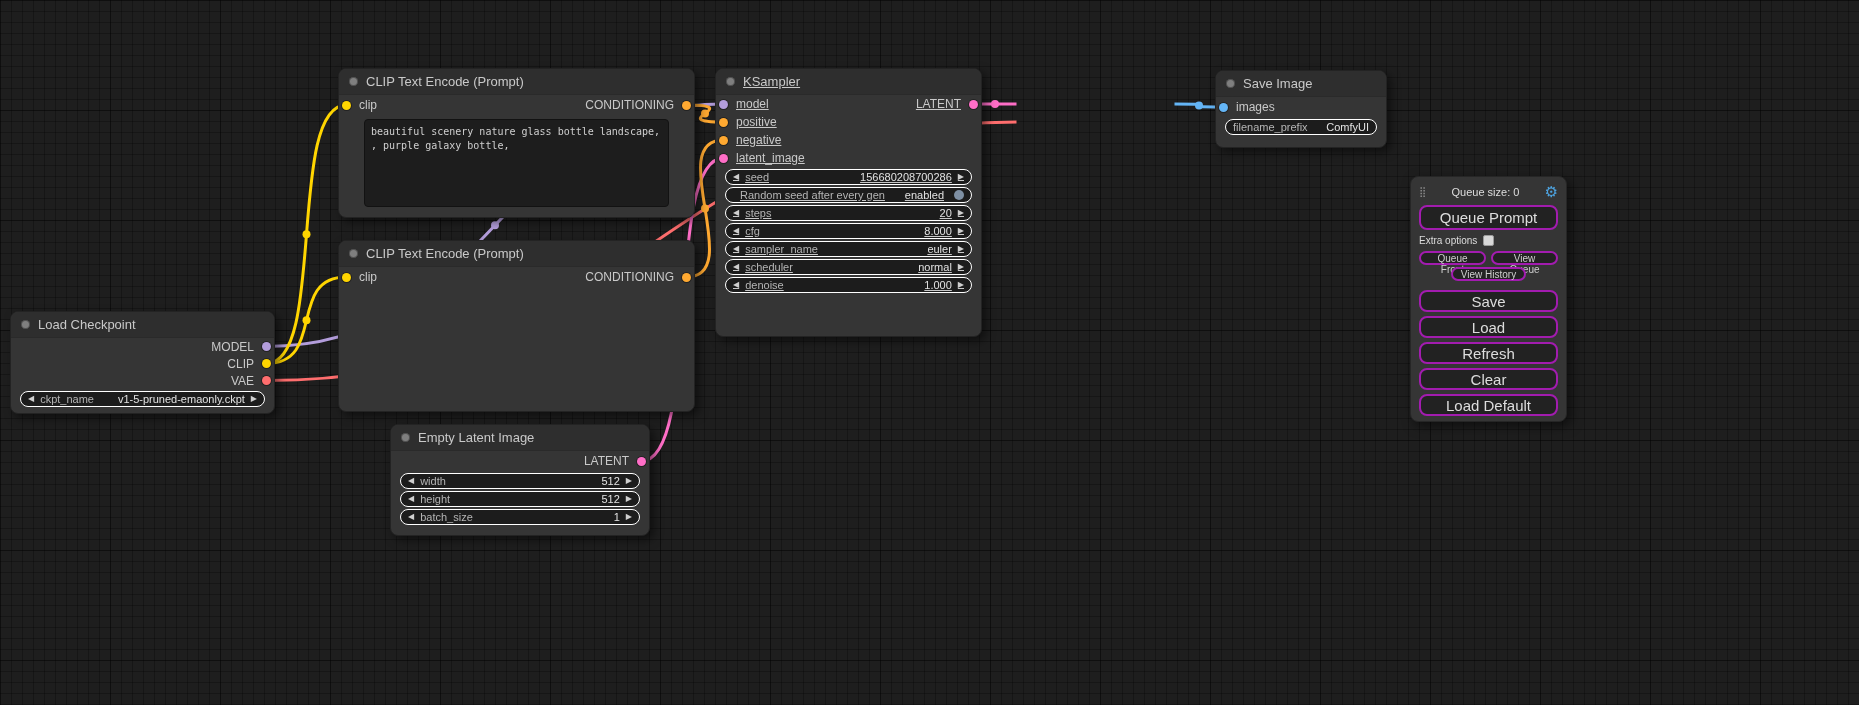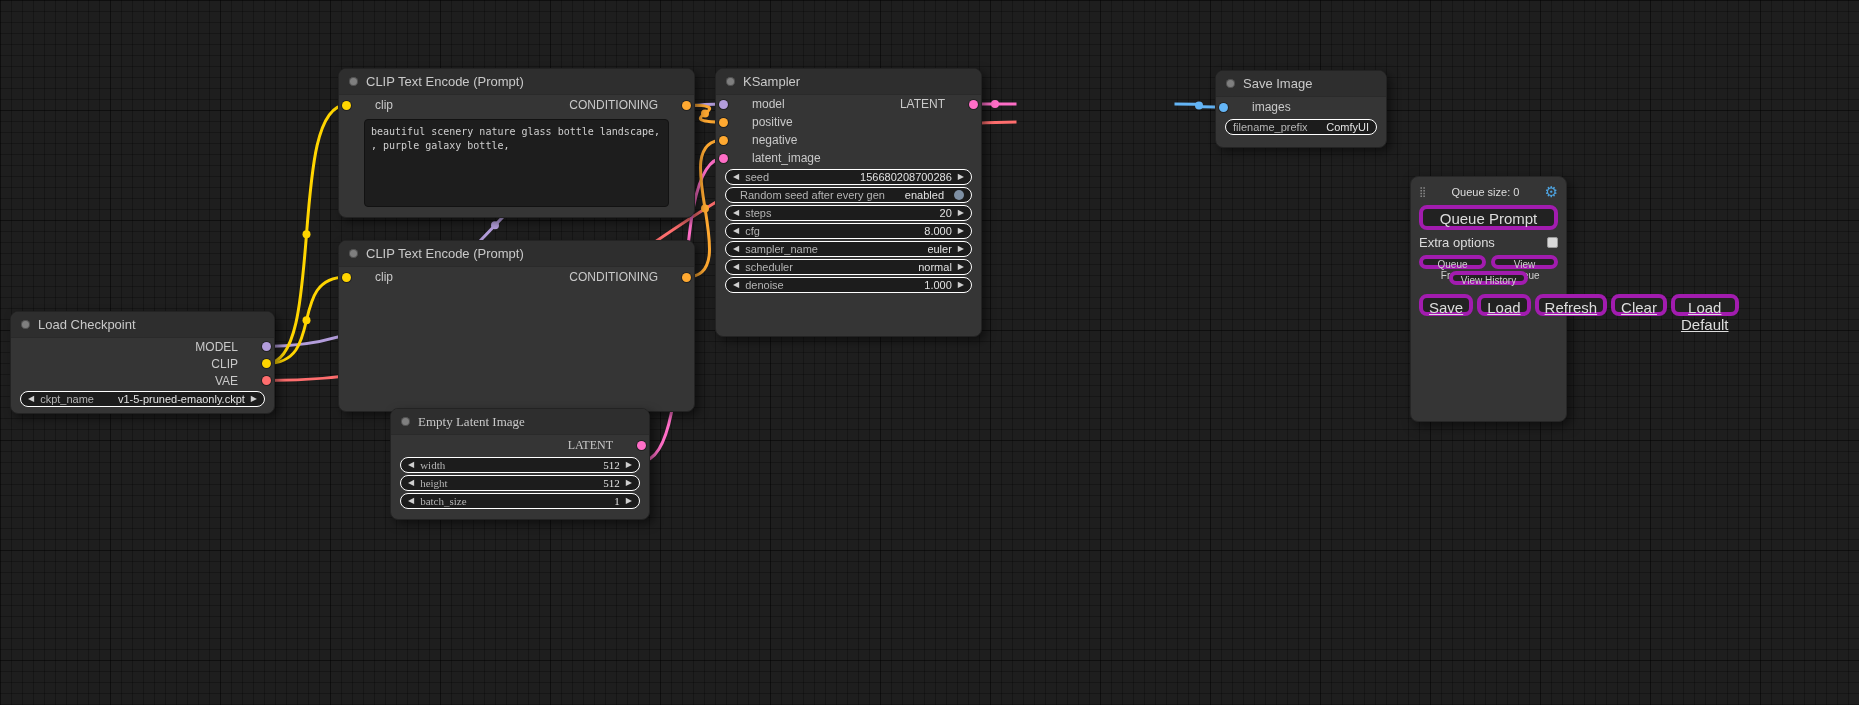--- a/index.html
+++ b/index.html
@@ -22,21 +22,21 @@
   }
   .node-title{
     height:26px;display:flex;align-items:center;gap:8px;padding:0 10px;
     background:#2e2e2e;border-radius:7px 7px 0 0;font-size:13px;color:#c9c9c9;
     border-bottom:1px solid #2a2a2a;
   }
   .node-dot{width:9px;height:9px;border-radius:50%;background:#7f7f7f;flex:none;box-shadow:inset 0 0 0 1px rgba(0,0,0,.35);}
   .io-row{display:flex;justify-content:space-between;align-items:center;height:18px;padding:0 3px;}
   .io-row.h20{height:20px;} .io-row.h17{height:17px;}
   .io-row.out-only{justify-content:flex-end;}
-  .slot{display:flex;align-items:center;gap:24px;font-size:12px;color:#c9c9c9;}
+  .slot{display:flex;align-items:center;gap:8px;font-size:12px;color:#c9c9c9;}
   .pdot{width:9px;height:9px;border-radius:50%;background:#888;flex:none;box-shadow:0 0 0 1px rgba(0,0,0,.35);}
   .widget{
     height:16px;margin:2px 9px;background:#1c1c1c;border:1px solid #ffffff;border-radius:9px;
     display:flex;align-items:center;font-size:11px;color:#c4c4c4;padding:0 7px;gap:6px;
   }
   .widget .wname{color:#b5b5b5;white-space:nowrap;}
   .widget .wval{margin-left:auto;color:#e2e2e2;white-space:nowrap;}
   .warr{font-size:8px;color:#cfcfcf;line-height:1;flex:none;}
   .widget.toggle{padding-left:14px;}
   .toggle-dot{width:10px;height:10px;border-radius:50%;background:#7e90a4;flex:none;margin-left:4px;}
@@ -49,30 +49,30 @@
   #menu{
     position:absolute;left:1410px;top:176px;width:157px;height:246px;z-index:3;
     background:#353535;border:1px solid #262626;border-radius:8px;
     box-shadow:4px 4px 12px rgba(0,0,0,.55);padding:6px 8px;color:#ddd;
   }
   .menu-head{display:flex;align-items:center;padding:1px 0 5px;}
   .drag-handle{font-size:10px;color:#8a8a8a;flex:none;}
   .queue-size{flex:1;text-align:center;font-size:11px;color:#dedede;}
   .gear{font-size:15px;color:#4da3e0;flex:none;line-height:1;}
   button{
-    background:#222;border:4px solid #a21caf;color:#ddd;border-radius:8px;
+    background:#222;border:2px solid #a21caf;color:#ddd;border-radius:8px;
     font-family:"Liberation Sans", sans-serif;cursor:pointer;display:block;
   }
   .btn-queue{width:100%;height:25px;font-size:15px;margin:1px 0 5px;}
-  .extra-row{display:flex;justify-content:space-between;align-items:center;gap:6px;font-size:13px;margin:3px 0 5px;color:#dcdcdc;}
+  .extra-row{display:flex;justify-content:flex-start;align-items:center;gap:6px;font-size:10px;margin:3px 0 5px;color:#dcdcdc;}
   .checkbox{width:11px;height:11px;background:#d8d8d8;border-radius:2px;border:1px solid #9a9a9a;}
   .pill-row{display:flex;gap:5px;justify-content:center;margin:2px 0;}
   .btn-pill{font-size:10px;height:14px;padding:0 8px;border-radius:9px;line-height:11px;color:#cfcfcf;}
   .pill-row .grow{flex:1;}
-  .menu-stack{margin-top:9px;display:flex;flex-direction:row;gap:4px;text-decoration:underline;}
+  .menu-stack{margin-top:9px;display:flex;flex-direction:column;gap:4px;}
   .btn-large{width:100%;height:22px;font-size:15px;}
 </style>
 </head>
 <body>
 
 <div id="canvas">
   <svg id="link-layer">
       <path d="M 266.5 380.5 C 641.5 380.5, 641.5 122, 1016.5 122" stroke="#FF6E6E" stroke-width="3" fill="none"></path>
       <circle cx="641.5" cy="251.25" r="4" fill="#FF6E6E"></circle>
       <path d="M 266.5 346.5 C 495 346.5, 495 104, 723.5 104" stroke="#B39DDB" stroke-width="3" fill="none"></path>
@@ -152,21 +152,21 @@
         <span class="pdot" style="background: rgb(255, 213, 0);"></span>
         <span>clip</span>
       </div>
       <div class="slot out">
         <span>CONDITIONING</span>
         <span class="pdot" style="background: rgb(255, 169, 49);"></span>
       </div>
     </div>
   </div>
 
-  <div class="node" style="left:715px;top:68px;width:267px;height:269px;">
+  <div class="node" style="left:715px;top:68px;width:267px;height:269px;text-decoration:underline;">
     <div class="node-title">
       <span class="node-dot"></span>
       <span>KSampler</span>
     </div>
     <div class="io-row">
       <div class="slot in">
         <span class="pdot" style="background: rgb(179, 157, 219);"></span>
         <span>model</span>
       </div>
       <div class="slot out">
@@ -246,21 +246,21 @@
         <span class="pdot" style="background: rgb(100, 181, 246);"></span>
         <span>images</span>
       </div>
     </div>
     <div class="widget">
       <span class="wname">filename_prefix</span>
       <span class="wval" style="">ComfyUI</span>
     </div>
   </div>
 
-  <div class="node" style="left:390px;top:408px;width:260px;height:112px;font-family:Liberation Serif, serif;">
+  <div class="node" style="left:390px;top:424px;width:260px;height:112px;">
     <div class="node-title">
       <span class="node-dot"></span>
       <span>Empty Latent Image</span>
     </div>
     <div class="io-row h20 out-only">
       <div class="slot out">
         <span>LATENT</span>
         <span class="pdot" style="background: rgb(255, 110, 199);"></span>
       </div>
     </div>

